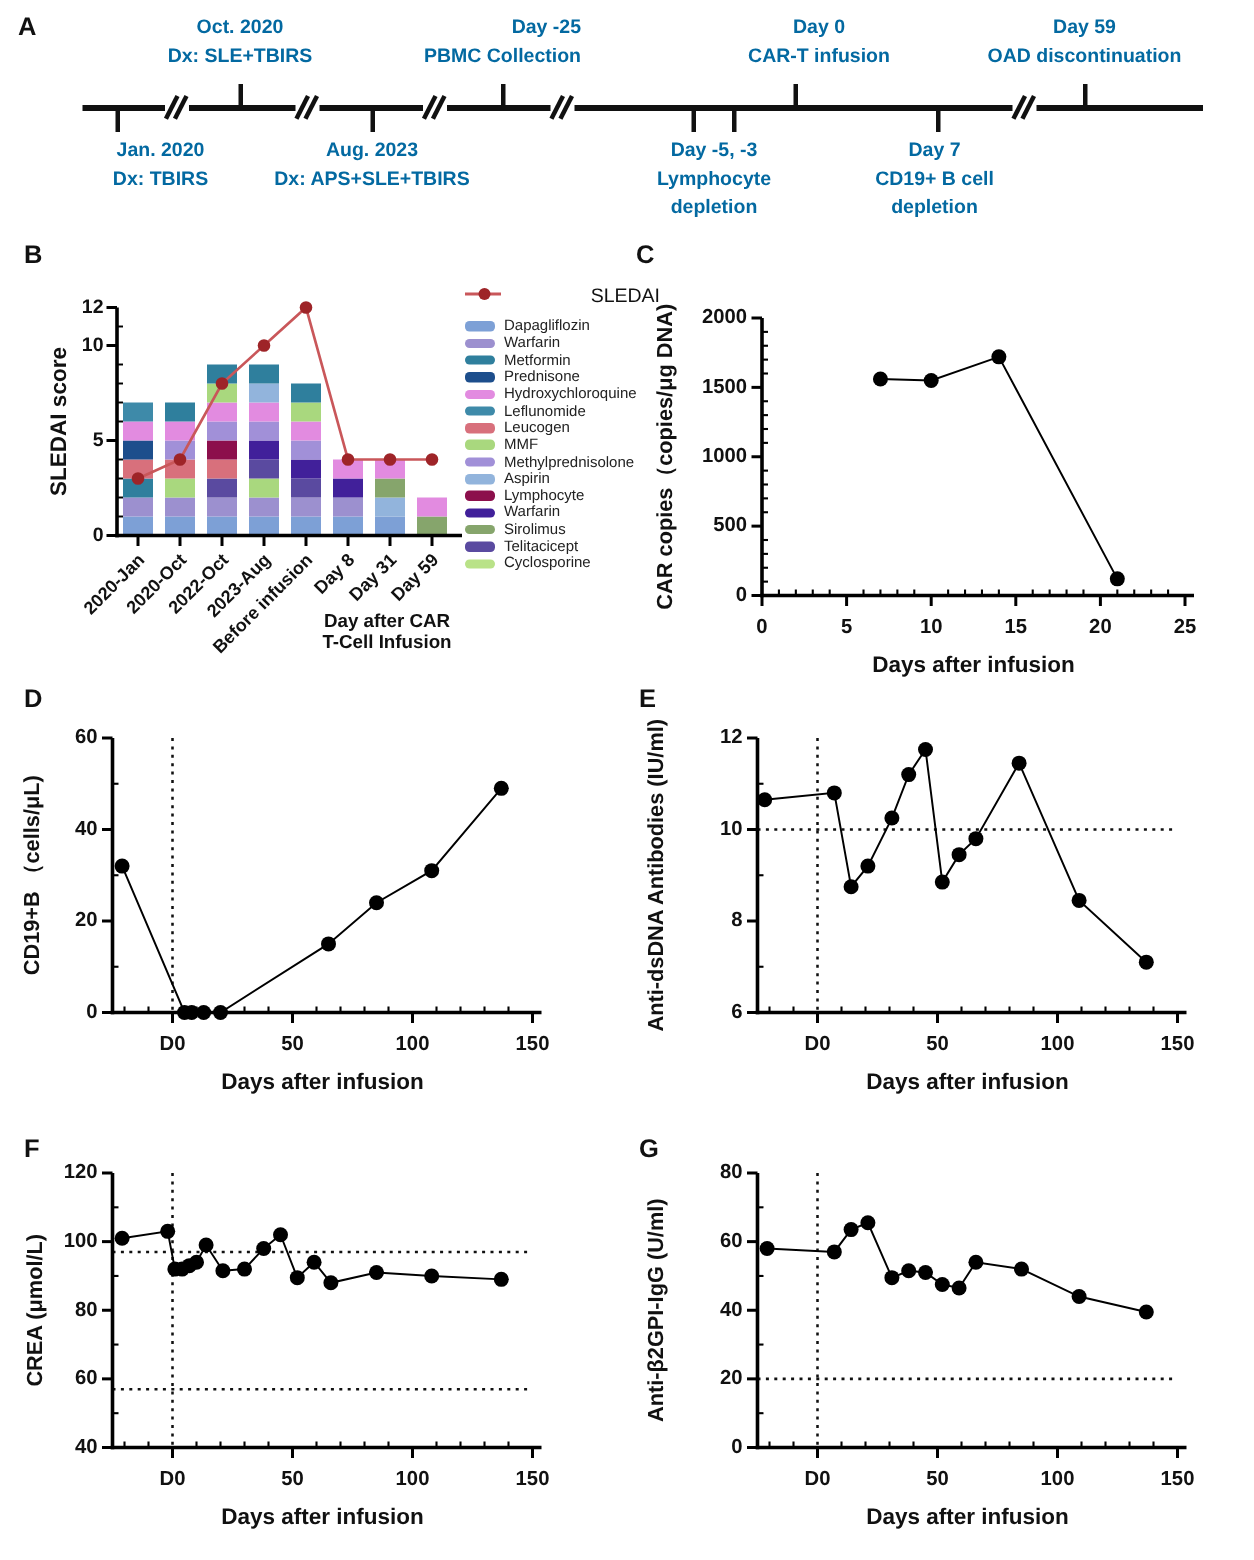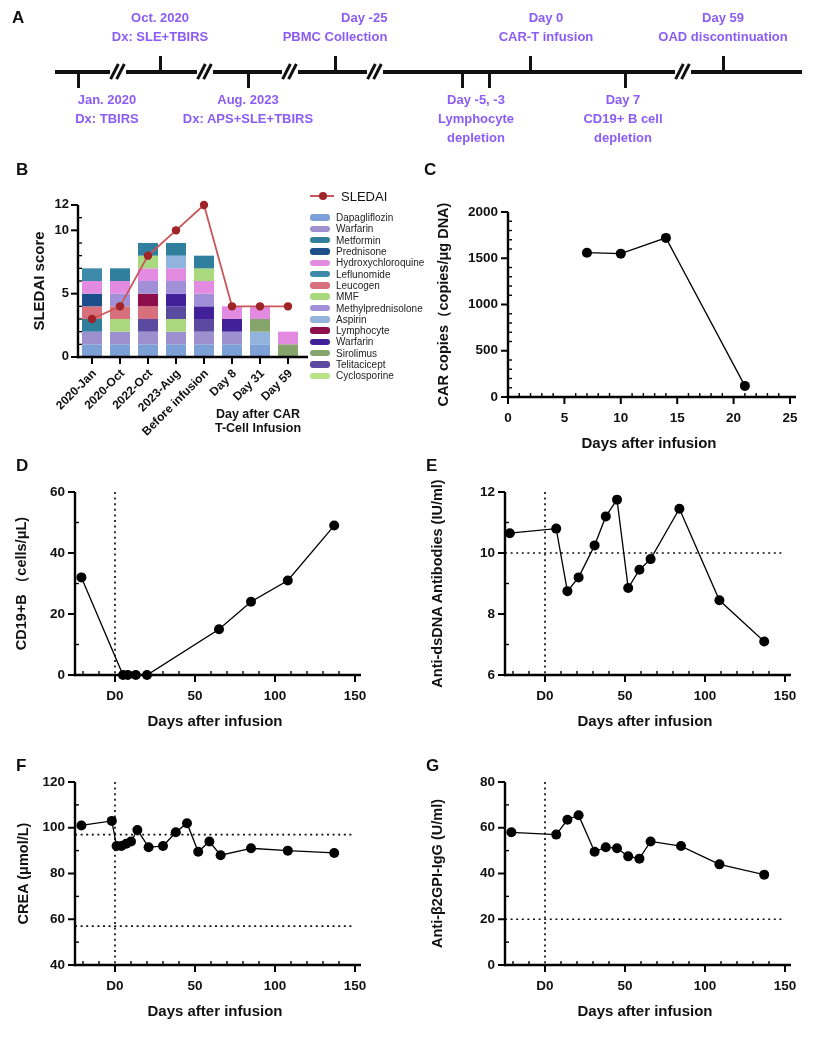--- a/index.html
+++ b/index.html
@@ -8,31 +8,31 @@
     font-family:"Liberation Sans",sans-serif;color:#111;overflow:hidden;
   }
   .panel-letter{
     position:absolute;font-size:17px;font-weight:700;color:#111;
   }
   
   .tl-line{position:absolute;background:#111;}
   .tl-tick{position:absolute;width:2.5px;background:#111;}
   .tl-label{
     position:absolute;transform:translateX(-50%);text-align:center;
-    font-size:13px;font-weight:700;line-height:19px;white-space:nowrap;color:#8b5cf6;
+    font-size:13px;font-weight:700;line-height:19px;white-space:nowrap;color:#0369a1;
   }
   .tl-break{position:absolute;width:16px;height:16px;background:#fff;}
   .tl-break span{position:absolute;width:2.5px;height:17px;background:#111;transform:rotate(27deg);top:-1px;}
   .tl-break span:nth-child(1){left:3px;}
   .tl-break span:nth-child(2){left:9px;}
   
   svg.panel-svg{position:absolute;overflow:visible;}
   
   .legend{position:absolute;left:310px;top:188px;width:130px;}
-  .legend-sledai{display:flex;align-items:center;gap:7px;height:16px;margin-bottom:8px;}
+  .legend-sledai{display:flex;align-items:center;gap:7px;height:16px;margin-bottom:8px;justify-content:space-between;}
   .legend-sledai .marker{position:relative;width:24px;height:10px;}
   .legend-sledai .marker .ln{position:absolute;left:0;top:4px;width:24px;height:2px;}
   .legend-sledai .marker .dt{position:absolute;left:8.5px;top:1px;width:8px;height:8px;border-radius:50%;}
   .legend-sledai .txt{font-size:13px;color:#111;}
   .legend-item{display:flex;align-items:center;gap:6px;height:11.3px;}
   .legend-item .swatch{width:20px;height:6.5px;border-radius:3px;flex:0 0 auto;}
   .legend-item .txt{font-size:10px;color:#222;white-space:nowrap;}
 </style>
 </head>
 <body>

